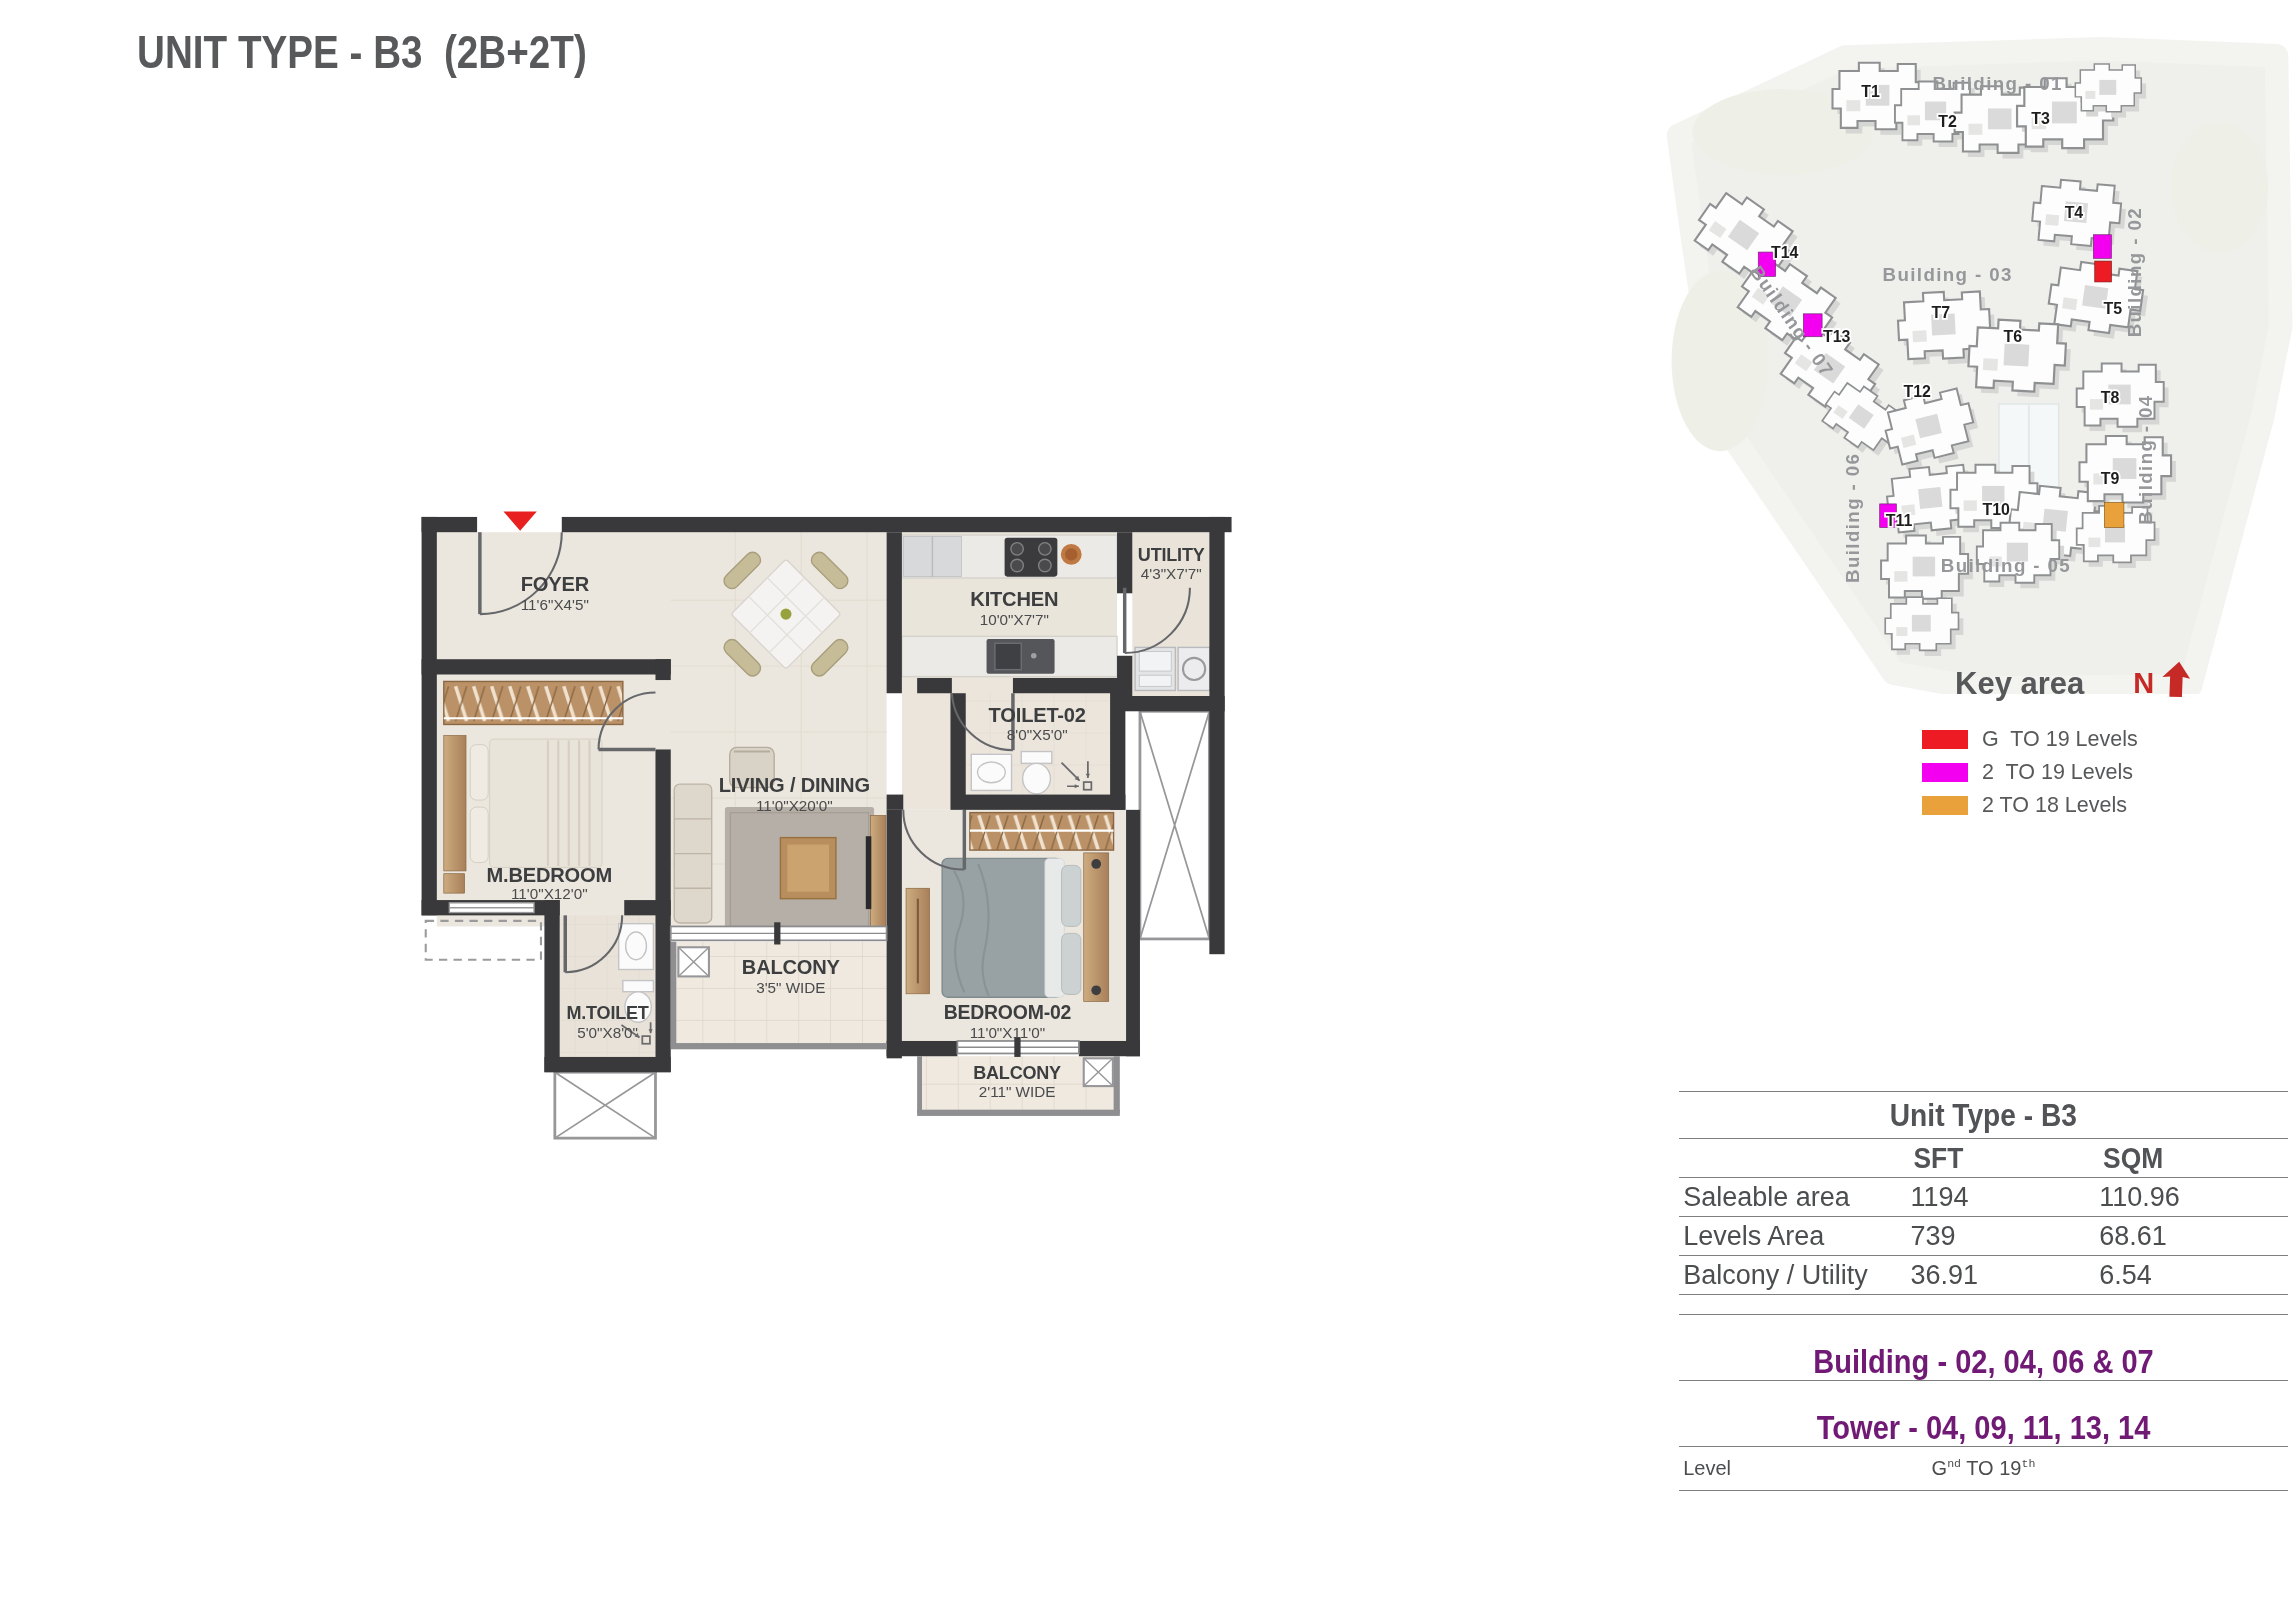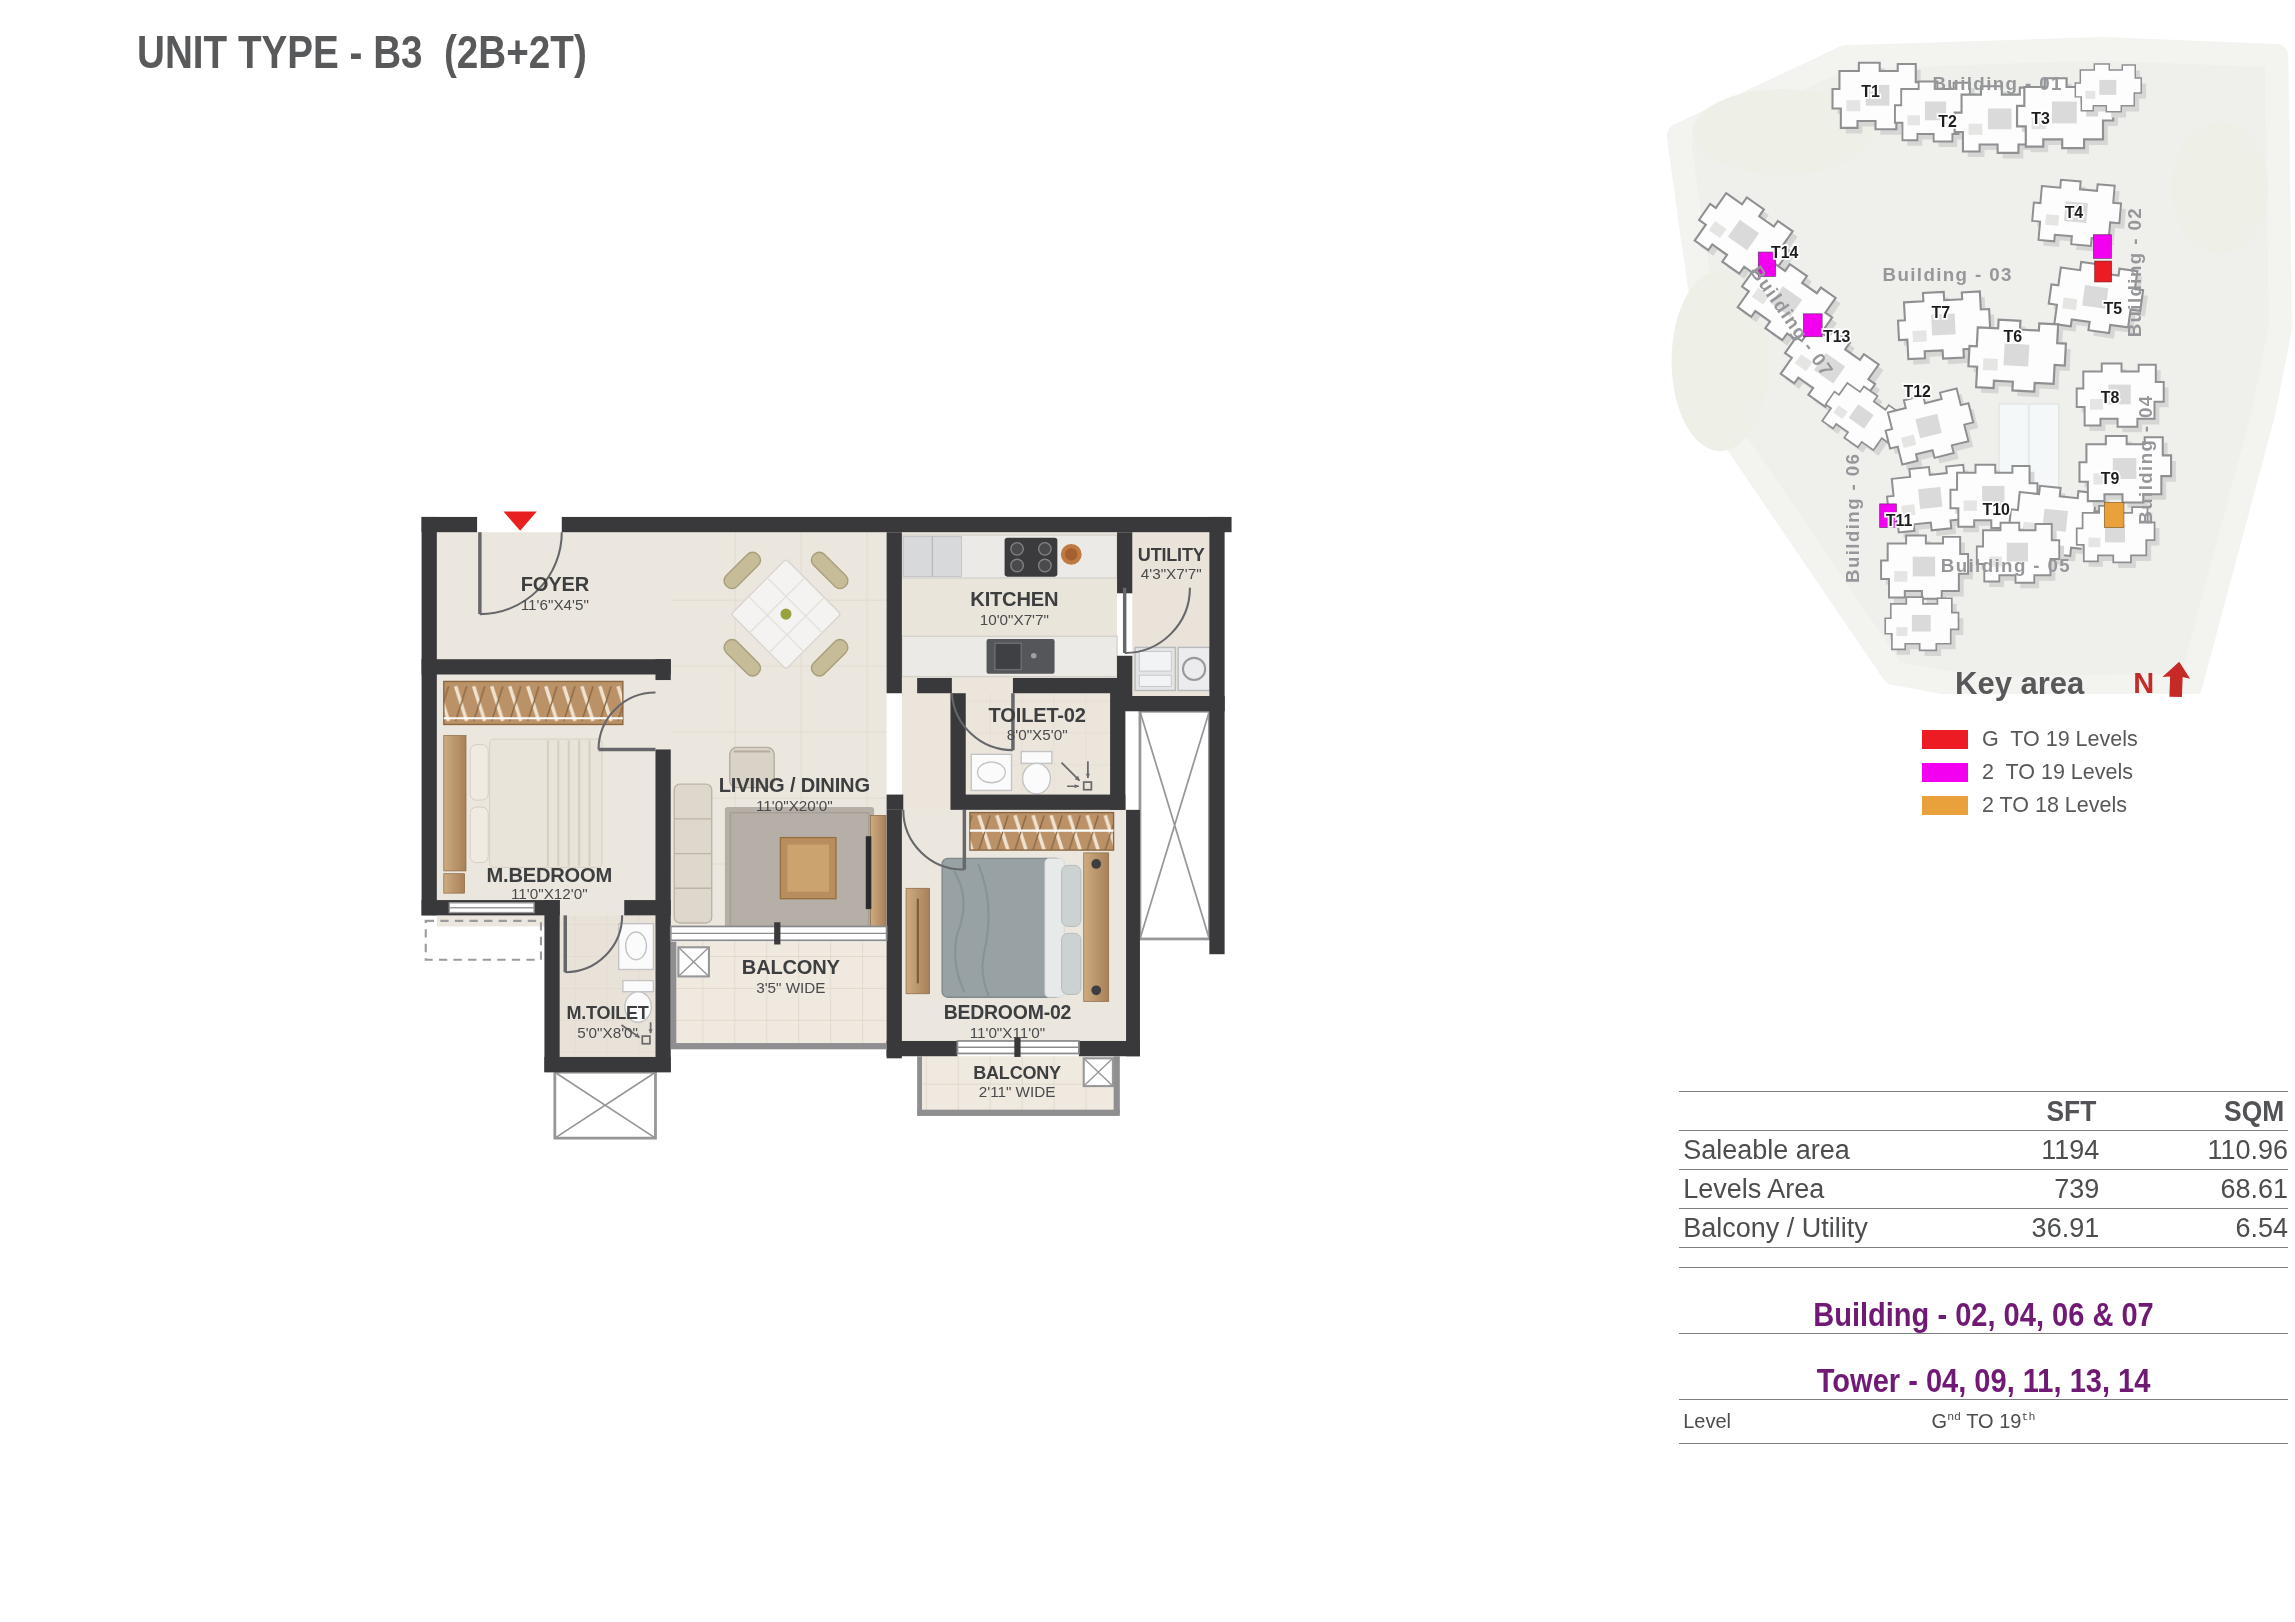--- a/index.html
+++ b/index.html
@@ -28,21 +28,21 @@
   .legend-label{margin-left:14px;font-size:21.5px;color:#57585a;white-space:pre;}
 
   
   .datatable{position:absolute;left:1679px;top:1091px;width:609px;border-top:1.4px solid #7e7f81;}
   .cond{display:inline-block;transform:scaleX(.88);transform-origin:center;}
   .t-title{height:46px;line-height:46px;text-align:center;font-weight:bold;font-size:32px;
       color:#525356;border-bottom:1.4px solid #7e7f81;}
   .t-row{display:flex;align-items:center;height:38px;font-size:27px;border-bottom:1.4px solid #7e7f81;}
   .t-head{font-weight:bold;font-size:30px;color:#525356;}
   .c-label{width:38%;padding-left:4.2px;box-sizing:border-box;}
-  .c-v{width:31%;text-align:right;}
+  .c-v{width:31%;text-align:left;}
   .t-gap{height:19.4px;border-bottom:1.4px solid #7e7f81;}
   .t-mid{height:37px;line-height:37px;text-align:center;font-weight:bold;font-size:33px;
       color:#701a75;border-bottom:1.4px solid #7e7f81;margin-top:28px;}
   .t-level{position:relative;height:43px;line-height:43px;font-size:20px;border-bottom:1.4px solid #7e7f81;}
   .t-level .lab{position:absolute;left:4.2px;top:0;}
   .t-level .val{display:block;text-align:center;}
   sup{font-size:58%;vertical-align:super;line-height:0;font-family:Liberation Mono, monospace;}
 
   
   text{font-family:"Liberation Sans",sans-serif;}
@@ -407,20 +407,23 @@
     <span class="swatch sw1"></span>
     <span class="legend-label">2  TO 19 Levels</span>
   </div>
   <div class="legend-row">
     <span class="swatch sw2"></span>
     <span class="legend-label">2 TO 18 Levels</span>
   </div>
 </div>
 
 <div class="datatable">
+  <div class="t-title">
+    <span class="cond">Unit Type - B3</span>
+  </div>
   <div class="t-row t-head">
     <div class="c-label"></div>
     <div class="c-v"><span class="cond">SFT</span></div>
     <div class="c-v"><span class="cond">SQM</span></div>
   </div>
   <div class="t-row">
     <div class="c-label">Saleable area</div>
     <div class="c-v">1194</div>
     <div class="c-v">110.96</div>
   </div>

